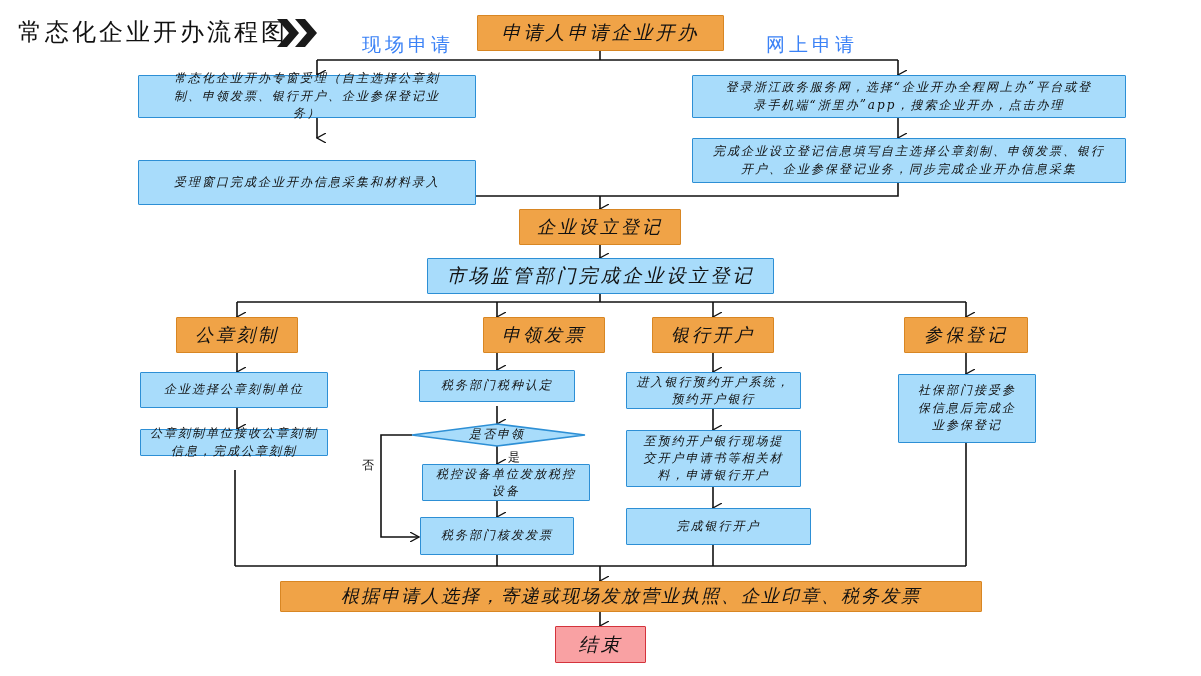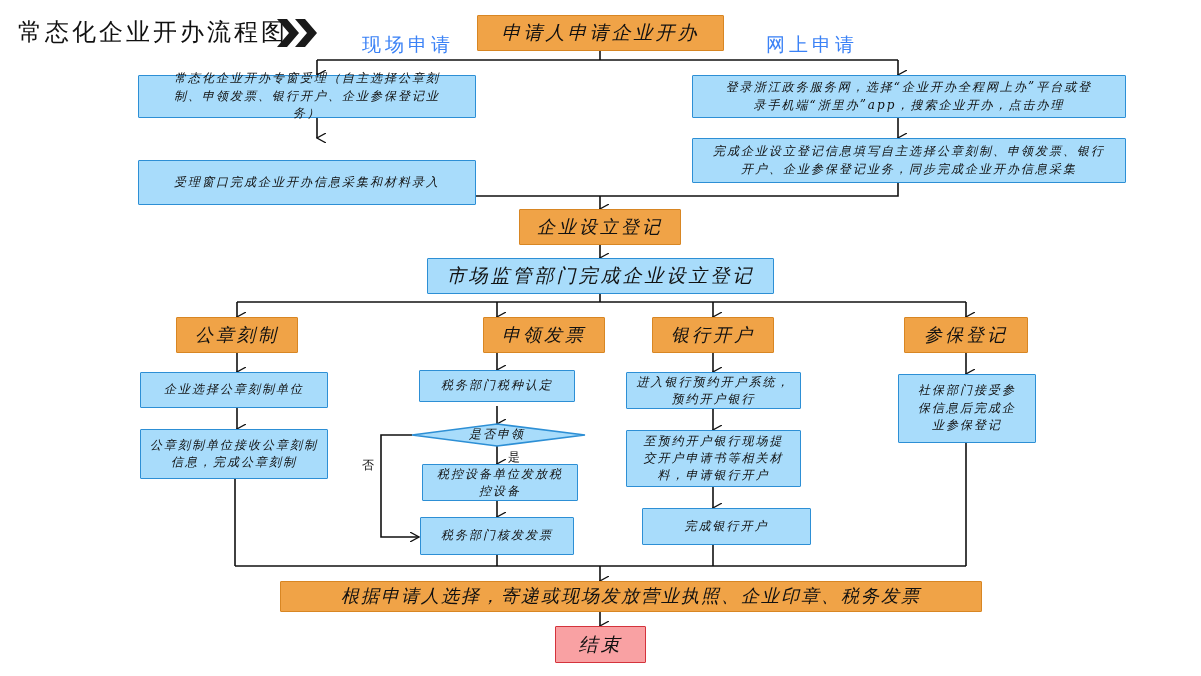--- a/index.html
+++ b/index.html
@@ -99,29 +99,29 @@
 
 <div class="abs box orange" style="left:519px; top:209px; width:162px; height:36px;">企业设立登记</div>
 <div class="abs box blue bigblue" style="left:427px; top:258px; width:347px; height:36px;">市场监管部门完成企业设立登记</div>
 
 <div class="abs box orange" style="left:176px; top:317px; width:122px; height:36px;">公章刻制</div>
 <div class="abs box orange" style="left:436px; top:317px; width:122px; height:36px;margin-left:47px;">申领发票</div>
 <div class="abs box orange" style="left:652px; top:317px; width:122px; height:36px;">银行开户</div>
 <div class="abs box orange" style="left:904px; top:317px; width:124px; height:36px;">参保登记</div>
 
 <div class="abs box blue" style="left:140px; top:372px; width:188px; height:36px;">企业选择公章刻制单位</div>
-<div class="abs box blue" style="left:140px; top:429px; width:188px; height:50px; padding:0 8px;">公章刻制单位接收公章刻制信息，完成公章刻制</div>
+<div class="abs box blue" style="left:140px; top:429px; width:188px; height:27px; padding:0 8px;">公章刻制单位接收公章刻制信息，完成公章刻制</div>
 
 <div class="abs box blue" style="left:419px; top:370px; width:156px; height:32px;">税务部门税种认定</div>
 <div class="abs box small" style="left:440px; top:426px; width:114px; height:18px; letter-spacing:2px;">是否申领</div>
 <div class="abs lbl" style="left:508px; top:449px;">是</div>
 <div class="abs lbl" style="left:362px; top:457px;">否</div>
-<div class="abs box blue" style="left:422px; top:464px; width:156px; height:37px; padding:0 10px; line-height:1.35;">税控设备单位发放税控设备</div>
+<div class="abs box blue" style="left:422px; top:464px; width:168px; height:37px; padding:0 10px; line-height:1.35;">税控设备单位发放税控设备</div>
 <div class="abs box blue" style="left:420px; top:517px; width:154px; height:38px;">税务部门核发发票</div>
 
 <div class="abs box blue" style="left:626px; top:372px; width:175px; height:37px; padding:0 6px; line-height:1.35;">进入银行预约开户系统，预约开户银行</div>
 <div class="abs box blue" style="left:626px; top:430px; width:175px; height:57px; padding:0 11px; line-height:1.4;">至预约开户银行现场提交开户申请书等相关材料，申请银行开户</div>
-<div class="abs box blue" style="left:626px; top:508px; width:169px; height:37px;margin-left:16px;">完成银行开户</div>
+<div class="abs box blue" style="left:626px; top:508px; width:185px; height:37px;">完成银行开户</div>
 
 <div class="abs box blue" style="left:898px; top:374px; width:138px; height:69px; padding:0 14px; line-height:1.45;">社保部门接受参保信息后完成企业参保登记</div>
 
 <div class="abs box orange" style="left:280px; top:581px; width:702px; height:31px; font-size:18px; letter-spacing:2px;">根据申请人选择，寄递或现场发放营业执照、企业印章、税务发票</div>
 <div class="abs box pink" style="left:555px; top:626px; width:91px; height:37px;">结束</div>
 
 </body></html>

